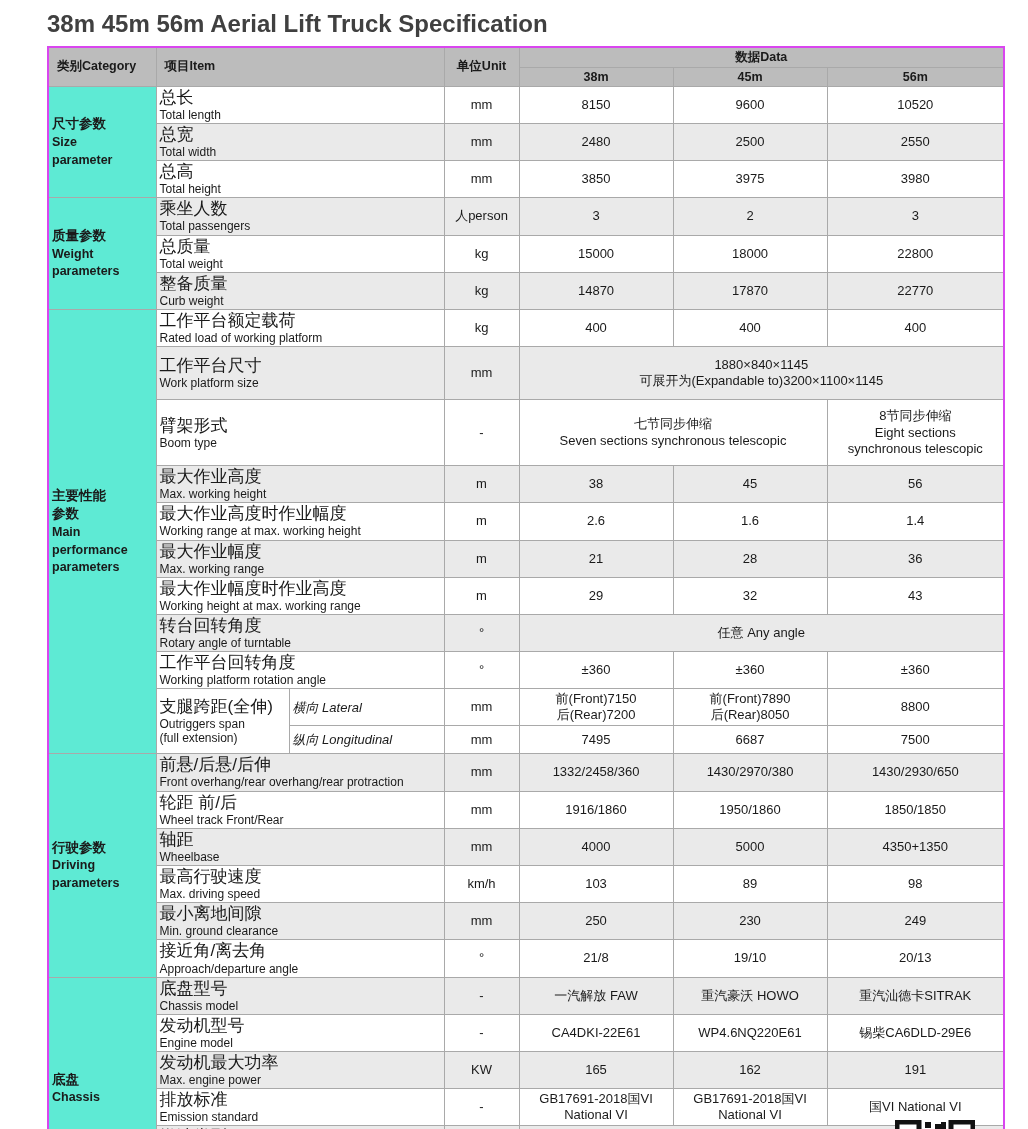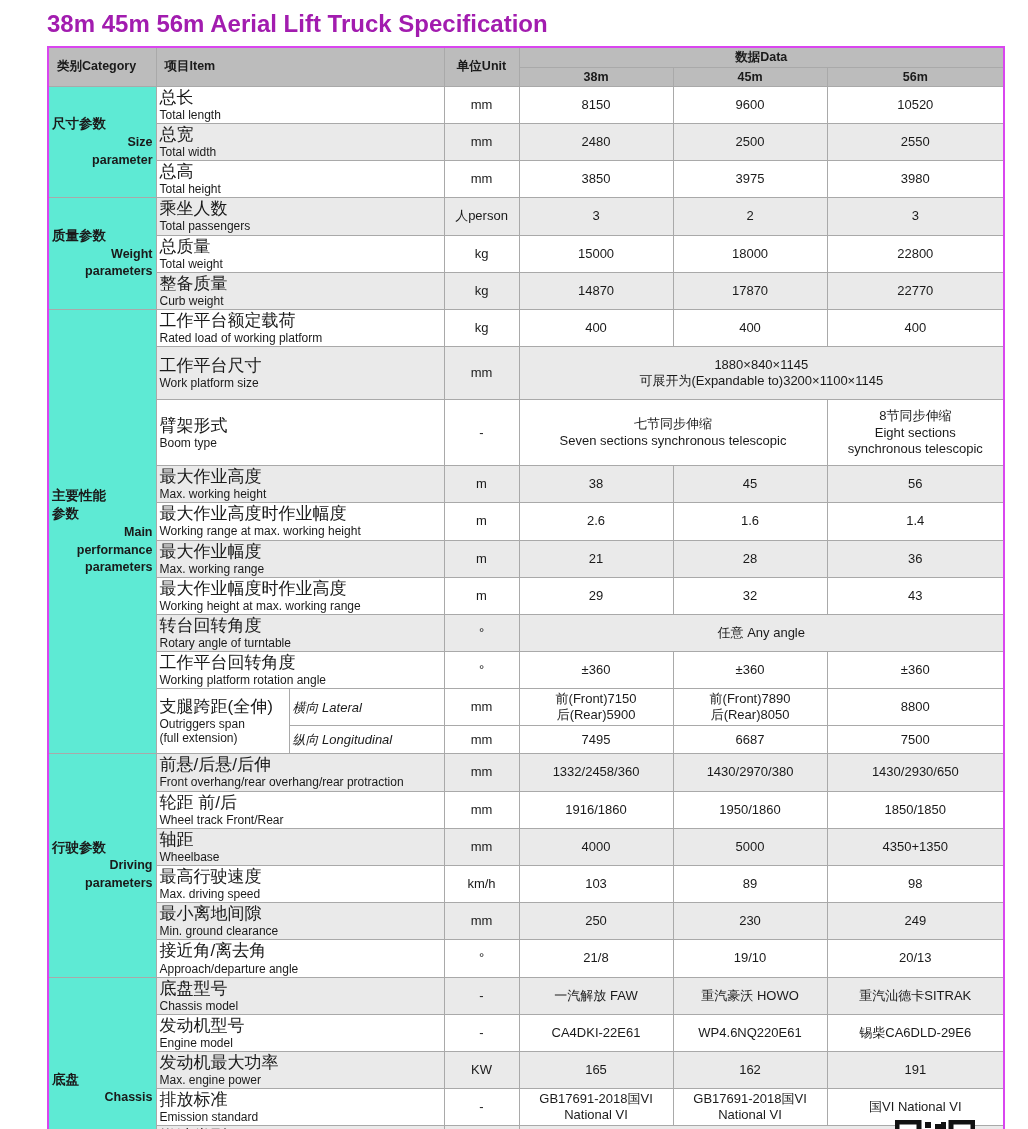--- a/index.html
+++ b/index.html
@@ -52,34 +52,34 @@
     text-align: center;
   }
   thead th.left { text-align: left; padding-left: 8px; }
   tbody tr { height: 32px; background: #ffffff; }
   tbody tr.shade td { background: #eaeaea; }
   tbody td.category, tbody tr.shade td.category { background: #ffffff; }
   .ln { line-height: 1.18; white-space: nowrap; }
   td.category { text-align: left; padding-left: 8px; font-weight: 700; }
   td.category .ln { line-height: 1.4; }
   td.category .cn { font-size: 13.5px; }
-  td.category .en { font-size: 12.5px; text-align: right; }
+  td.category .en { font-size: 12.5px; }
   td.item, td.subitem { text-align: left; padding-left: 9px; }
   td.item .cn, td.subitem .cn { font-size: 17px; }
   td.item .en, td.subitem .en { font-size: 12px; }
   td.subitem .ln { font-size: 13px; font-style: italic; }
   td.unit, td.data { text-align: center; font-size: 13px; }
   td.unit .ln, td.data .ln { line-height: 1.25; }
   .qr {
     position: absolute;
     left: 895px; top: 1120px;
     width: 80px; height: 80px;
   }
 </style>
-<style>.title-cn{color:#1e4e8c}.title-en{color:#a21caf}thead th{background:#bcbcbc}tbody tr.shade td{background:#eaeaea}tbody td.category, tbody tr.shade td.category{background:#5eead4}table.spec th, table.spec td{border-color:#a9a9a9}</style></head>
+<style>.title-cn{color:#1e4e8c}.title-en{color:#404040}thead th{background:#bcbcbc}tbody tr.shade td{background:#eaeaea}tbody td.category, tbody tr.shade td.category{background:#5eead4}table.spec th, table.spec td{border-color:#a9a9a9}</style></head>
 <body>
 
 <div class="page">
   <div class="titles">
     <h2 class="title-en">38m 45m 56m Aerial Lift Truck Specification</h2>
   </div>
 
   <table class="spec">
     <colgroup>
       <col style="width:108px">
@@ -387,21 +387,21 @@
             <div class="ln en">(full extension)</div>
           </td>
           <td class="subitem">
             <div class="ln cn">横向 Lateral</div>
           </td>
           <td class="unit">
             <div class="ln en">mm</div>
           </td>
           <td class="data">
             <div class="ln cn">前(Front)7150</div>
-            <div class="ln cn">后(Rear)5900</div>
+            <div class="ln cn">后(Rear)7200</div>
           </td>
           <td class="data">
             <div class="ln cn">前(Front)7890</div>
             <div class="ln cn">后(Rear)8050</div>
           </td>
           <td class="data">
             <div class="ln en">8800</div>
           </td>
         </tr>
         <tr style="height: 28px;">

